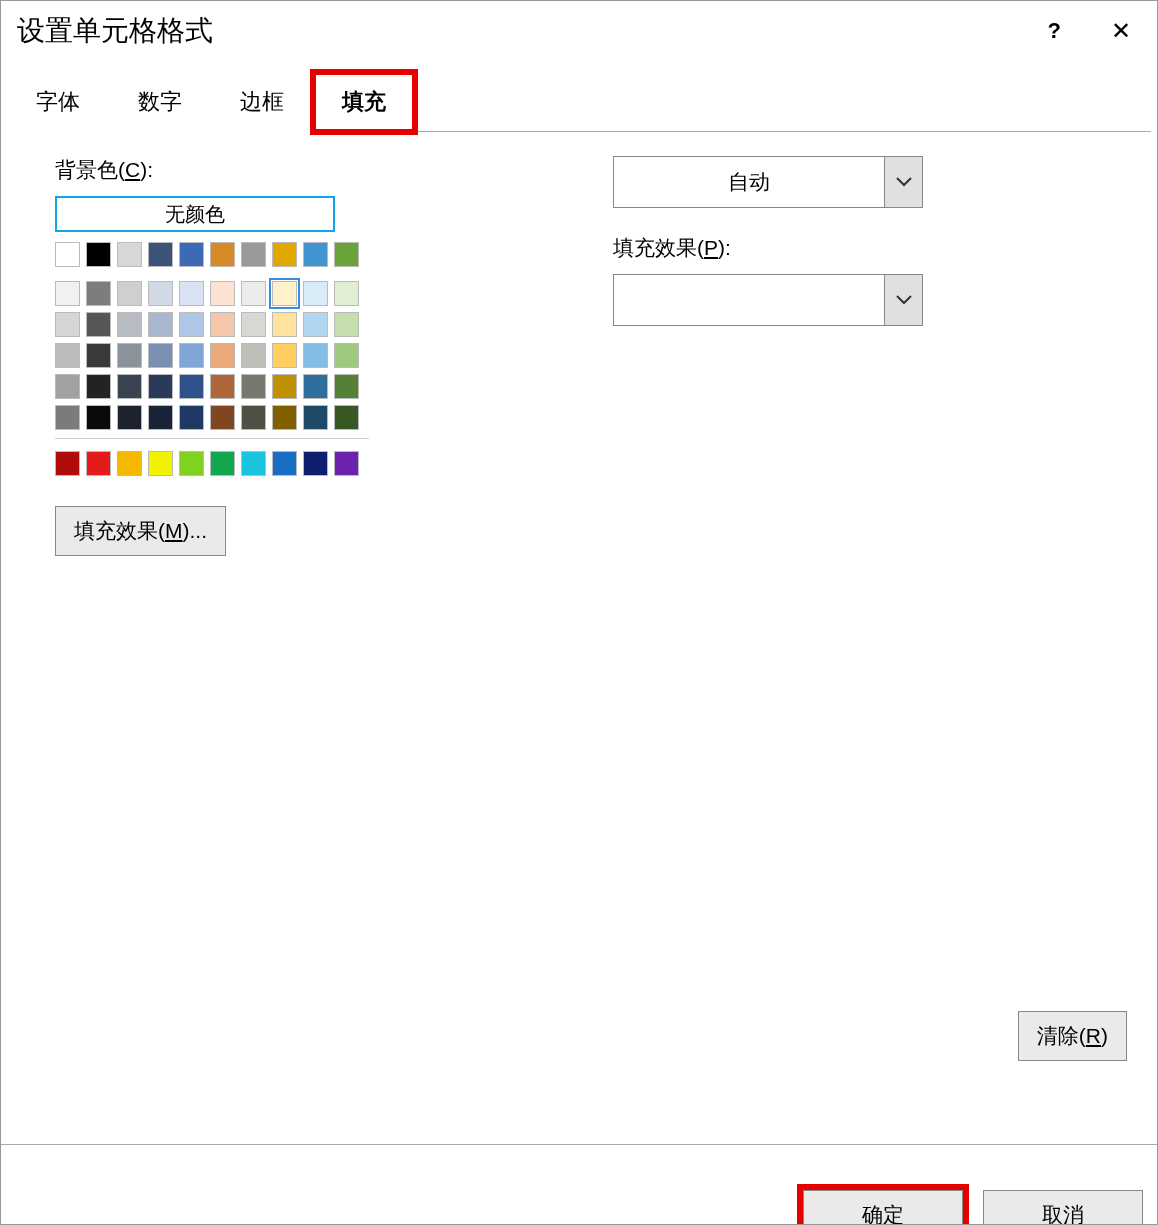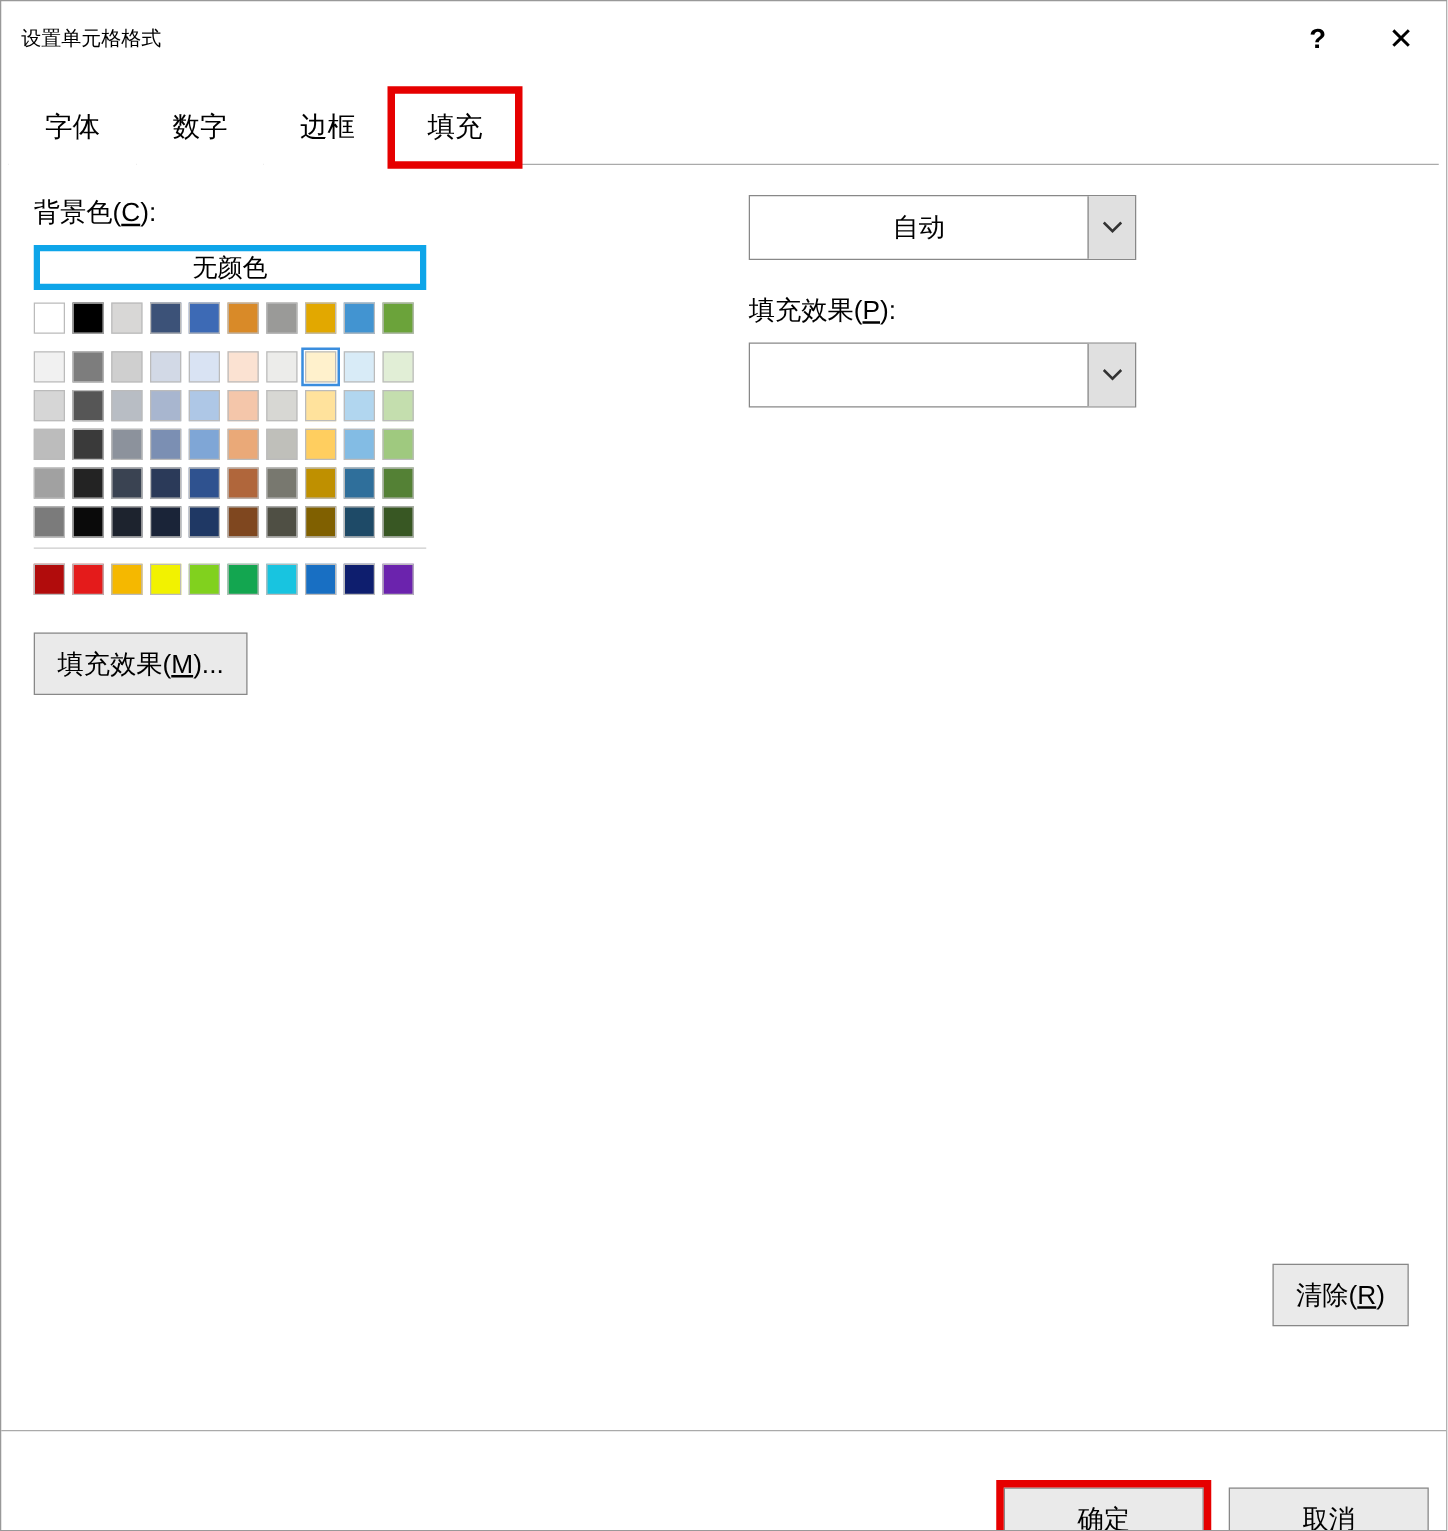--- a/index.html
+++ b/index.html
@@ -17,21 +17,21 @@
     position: relative;
     border: 1px solid #999;
   }
   .titlebar {
     display: flex;
     align-items: center;
     justify-content: space-between;
     padding: 10px 16px 10px 16px;
     height: 60px;
   }
-  .title { font-size: 16px; }
+  .title { font-size: 28px; }
   .title-controls { display: flex; gap: 40px; align-items: center; }
   .help-icon { font-size: 22px; font-weight: bold; cursor: default; }
   .close-icon { font-size: 24px; font-weight: 300; cursor: default; padding: 0 10px; }
 
   .tabs {
     display: flex;
     border-bottom: 1px solid #aaa;
     margin: 10px 6px 0 6px;
   }
   .tab {
@@ -44,35 +44,37 @@
     top: 1px;
     background: #fff;
   }
   .tab.active {
     border: 1px solid #aaa;
     border-bottom: 1px solid #fff;
   }
   .tab-highlight {
     outline: 6px solid #e60000;
     outline-offset: -3px;
+    font-weight: bold;
   }
 
   .body {
     padding: 24px 26px 0 26px;
     display: flex;
     gap: 40px;
+    margin-left: 28px;
   }
   .col { flex: 1; }
   .label { font-size: 21px; margin-bottom: 12px; }
   .label .ul { text-decoration: underline; }
 
   .no-color-btn {
-    width: 314px;
+    width: 280px;
     height: 36px;
-    border: 5px solid #0ea5e9;
+    border: 2px solid #0ea5e9;
     background: #fff;
     display:flex;
     align-items:center;
     justify-content:center;
     font-size: 20px;
     margin-bottom: 10px;
     cursor: default;
   }
 
   .swatch-grid { display: flex; flex-wrap: wrap; width: 320px; gap: 6px; }

